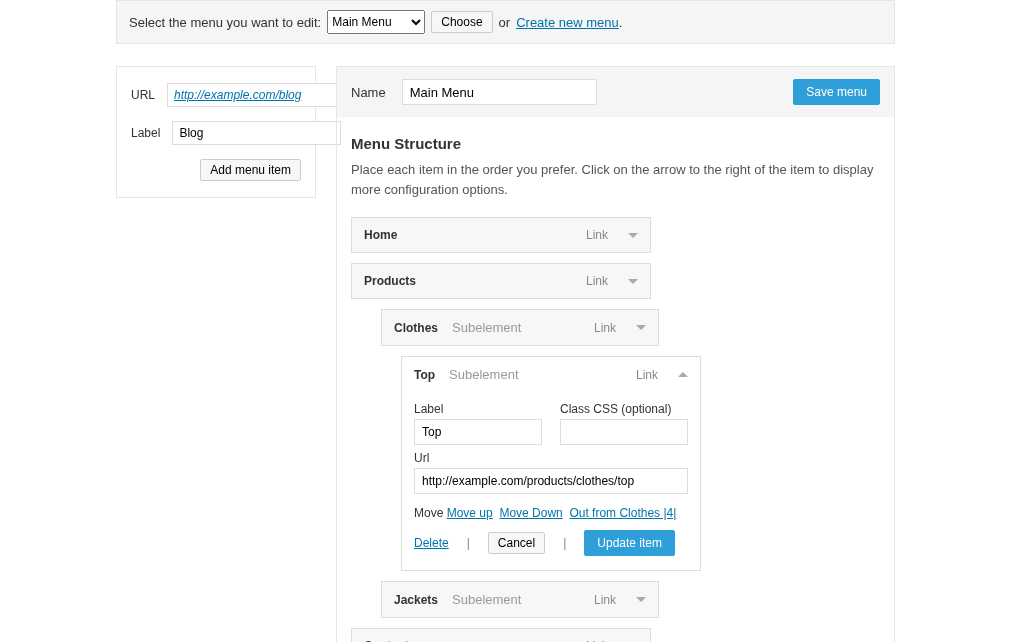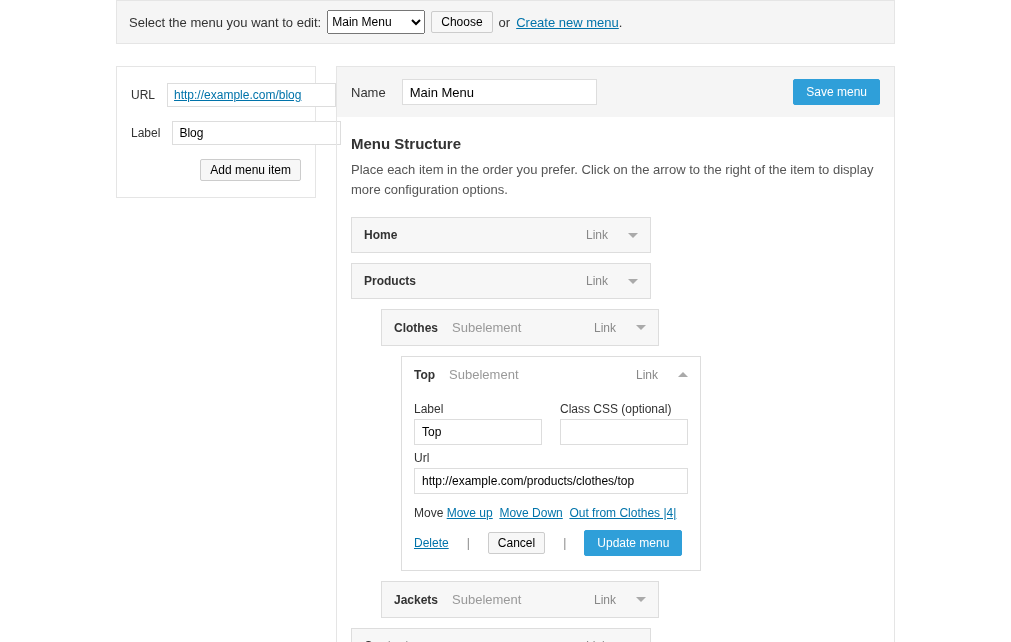--- a/index.html
+++ b/index.html
@@ -13,21 +13,21 @@
   .cols { display:flex; gap:20px; padding:0 116px; }
   .left { width:200px; }
   .right { flex:1; }
   .panel { border:1px solid #e5e5e5; }
   .panel-head { background:#f5f5f5; padding:10px 12px; font-weight:bold; position:relative; }
   .panel-head .chev { position:absolute; right:12px; top:12px; }
   .panel-body { padding:16px 14px; background:#fff; }
   .row { display:flex; align-items:center; margin-bottom:14px; gap:12px; }
   .row label { width:44px; font-size:12px; }
   .row input { flex:1; height:24px; border:1px solid #ddd; padding:0 6px; font-size:12px; }
-  .row input.url-in { color:#0073aa; text-decoration:underline; }
+  .row input.url-in { color:#0073aa; text-decoration:underline;font-style:italic; }
   .add-row { text-align:right; margin-top:4px; }
   .right-panel { border:1px solid #e5e5e5; }
   .right-head { background:#f5f5f5; padding:12px 14px; display:flex; align-items:center; gap:16px; }
   .right-head input { height:26px; width:195px; border:1px solid #ddd; padding:0 7px; font-size:13px; }
   .right-head .spacer { flex:1; }
   .right-body { padding:18px 14px 20px 14px; }
   .right-body h3 { font-size:15px; margin-bottom:8px; }
   .right-body .desc { color:#555; line-height:1.5; margin-bottom:18px; }
   .mi { border:1px solid #ddd; background:#f7f7f7; margin-bottom:10px; position:relative; }
   .mi-head { padding:10px 12px; display:flex; align-items:center; gap:14px; cursor:pointer; }
@@ -150,21 +150,21 @@
                 <span>Move</span>
                 <a class="link">Move up</a>&nbsp;
                 <a class="link">Move Down</a>&nbsp;
                 <a class="link">Out from Clothes |4|</a>
               </div>
               <div class="act-row">
                 <a class="link" style="color:#0073aa;">Delete</a>
                 <span class="sep">|</span>
                 <button class="btn">Cancel</button>
                 <span class="sep">|</span>
-                <button class="btn btn-primary">Update menu</button>
+                <button class="btn btn-primary">Update item</button>
               </div>
             </div>
           </div>
 
           <div class="mi indent1">
             <div class="mi-head">
               <span class="mi-name">Jackets</span>
               <span class="mi-sub">Subelement</span>
               <span class="mi-type">Link</span>
               <span class="chev-down"></span>

